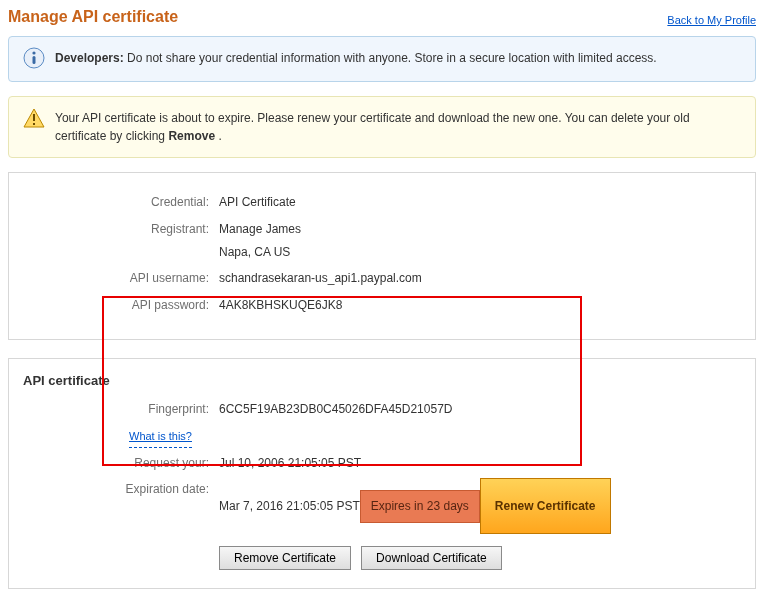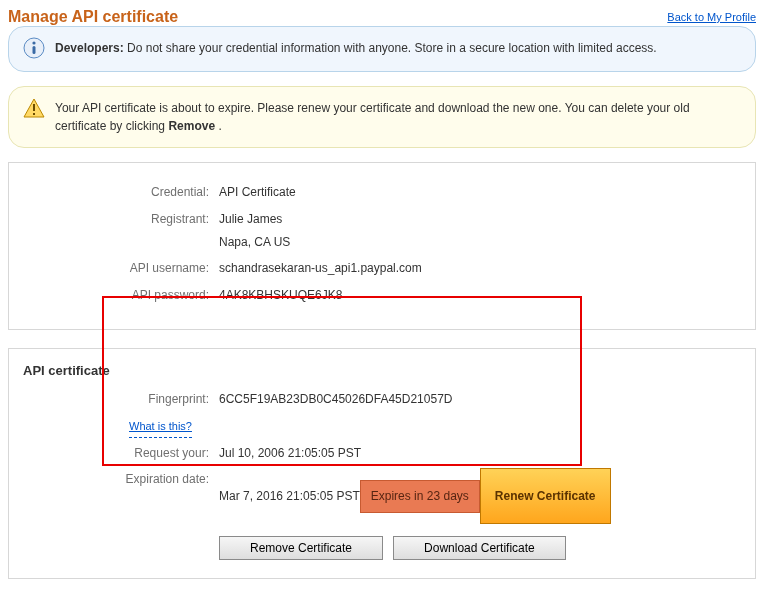--- a/index.html
+++ b/index.html
@@ -5,26 +5,26 @@
   * { box-sizing: border-box; }
   body {
     margin: 0;
     padding: 8px;
     font-family: Arial, Helvetica, sans-serif;
     font-size: 12px;
     color: #333;
     background: #fff;
     width: 764px;
   }
-  .top-row { display: flex; justify-content: space-between; align-items: center; }
+  .top-row { display: flex; justify-content: space-between; align-items: flex-end; margin-bottom: 10px; }
   .page-title { color: #c8631a; font-size: 16px; font-weight: bold; }
   .back-link { color: #0055cc; font-size: 11px; text-decoration: underline; cursor: pointer; }
 
   .alert {
-    border-radius: 16px;
+    border-radius: 4px;
     padding: 12px 14px;
     margin-bottom: 14px;
     display: flex;
     align-items: flex-start;
     gap: 10px;
     line-height: 1.5;
   }
   .alert-info { background: #f0f6fd; border: 1px solid #b8d4ea; }
   .alert-warn { background: #fffdec; border: 1px solid #e8e5b4; }
   .alert svg { flex: 0 0 auto; margin-top: -2px; }
@@ -68,21 +68,21 @@
     border:1px solid #c07800;
     color:#5a3200;
     font-weight:bold;
     padding:20px 14px;
     font-size:12px;
     cursor:pointer;
   }
   .btn-gray {
     background: linear-gradient(#f6f6f6,#dedede);
     border:1px solid #8a8a8a;
-    padding:4px 30px;
+    padding:4px 14px;
     font-size:12px;
     cursor:pointer;
   }
   .btn-row { display:flex; gap:10px; margin-left:200px; margin-top:12px; }
 </style>
 </head>
 <body>
 
 <div class="container">
 
@@ -114,21 +114,21 @@
   </div>
 
   <div class="panel">
     <div class="row">
       <div class="label-col">Credential:</div>
       <div class="value-col">API Certificate</div>
     </div>
     <div class="row">
       <div class="label-col">Registrant:</div>
       <div class="value-col">
-        <div>Julie James</div>
+        <div>Manage James</div>
         <div>Napa, CA US</div>
       </div>
     </div>
     <div class="row">
       <div class="label-col">API username:</div>
       <div class="value-col">schandrasekaran-us_api1.paypal.com</div>
     </div>
     <div class="row">
       <div class="label-col">API password:</div>
       <div class="value-col">4AK8KBHSKUQE6JK8</div>

